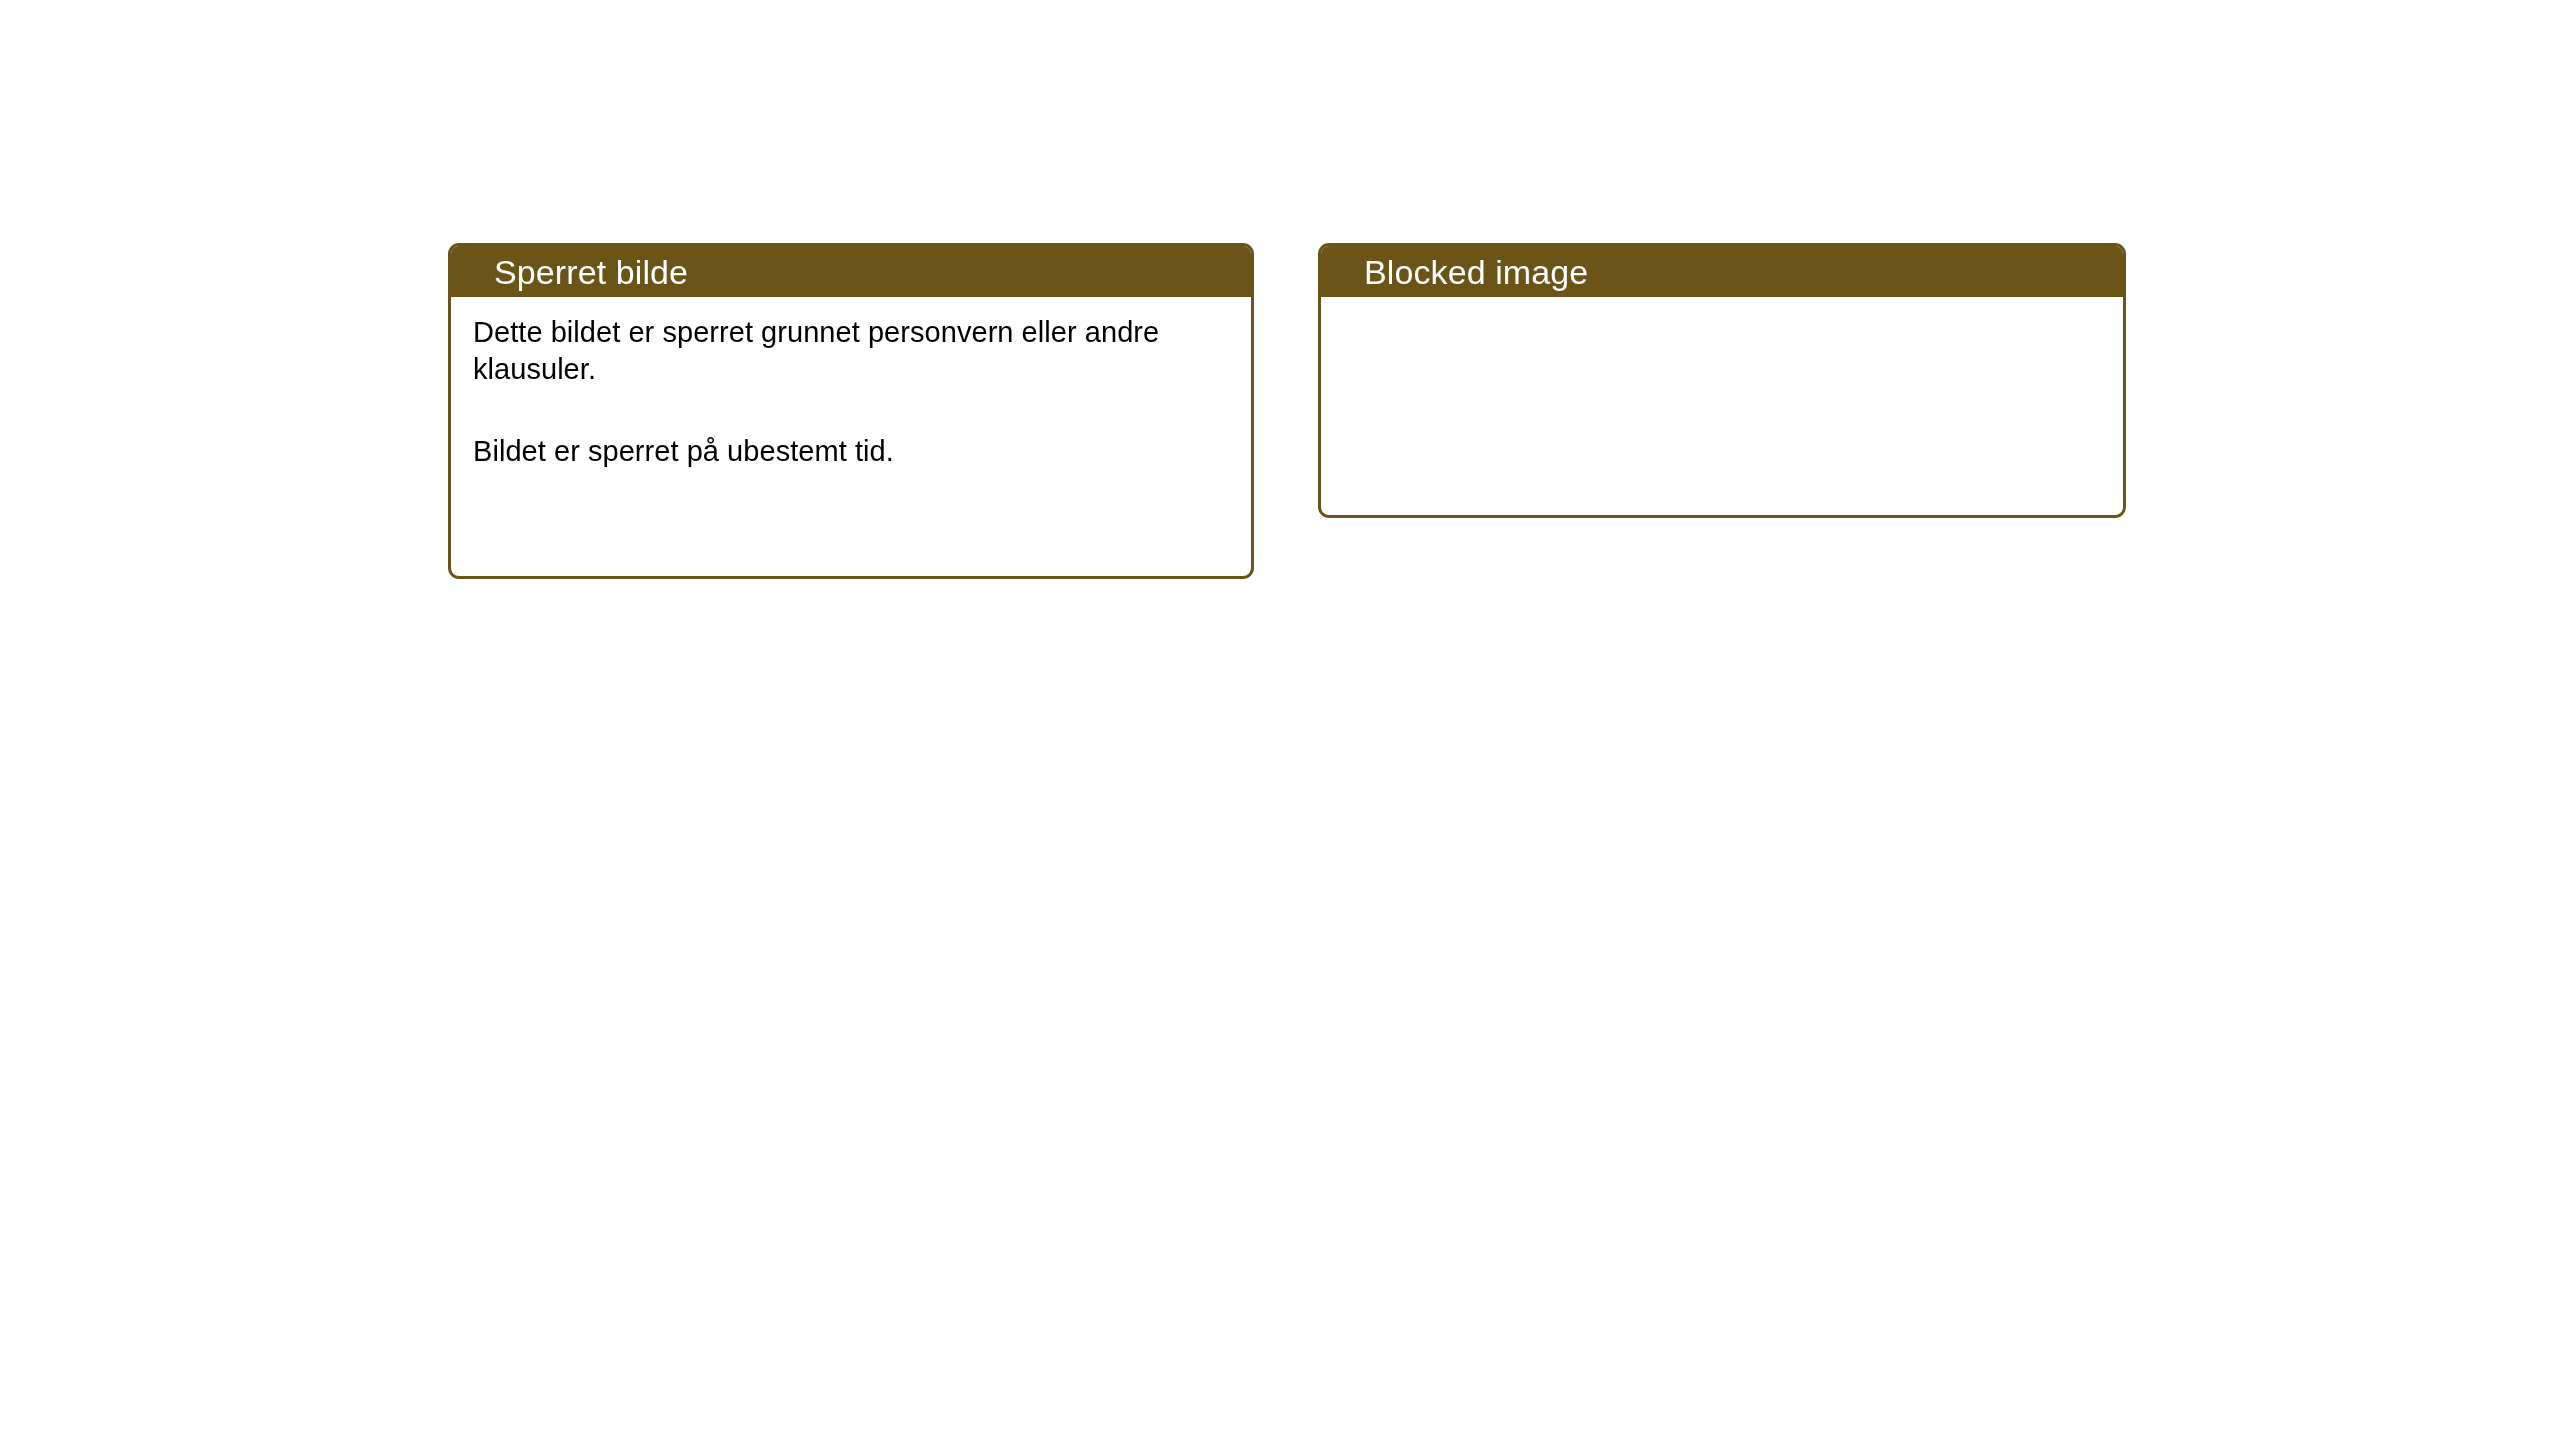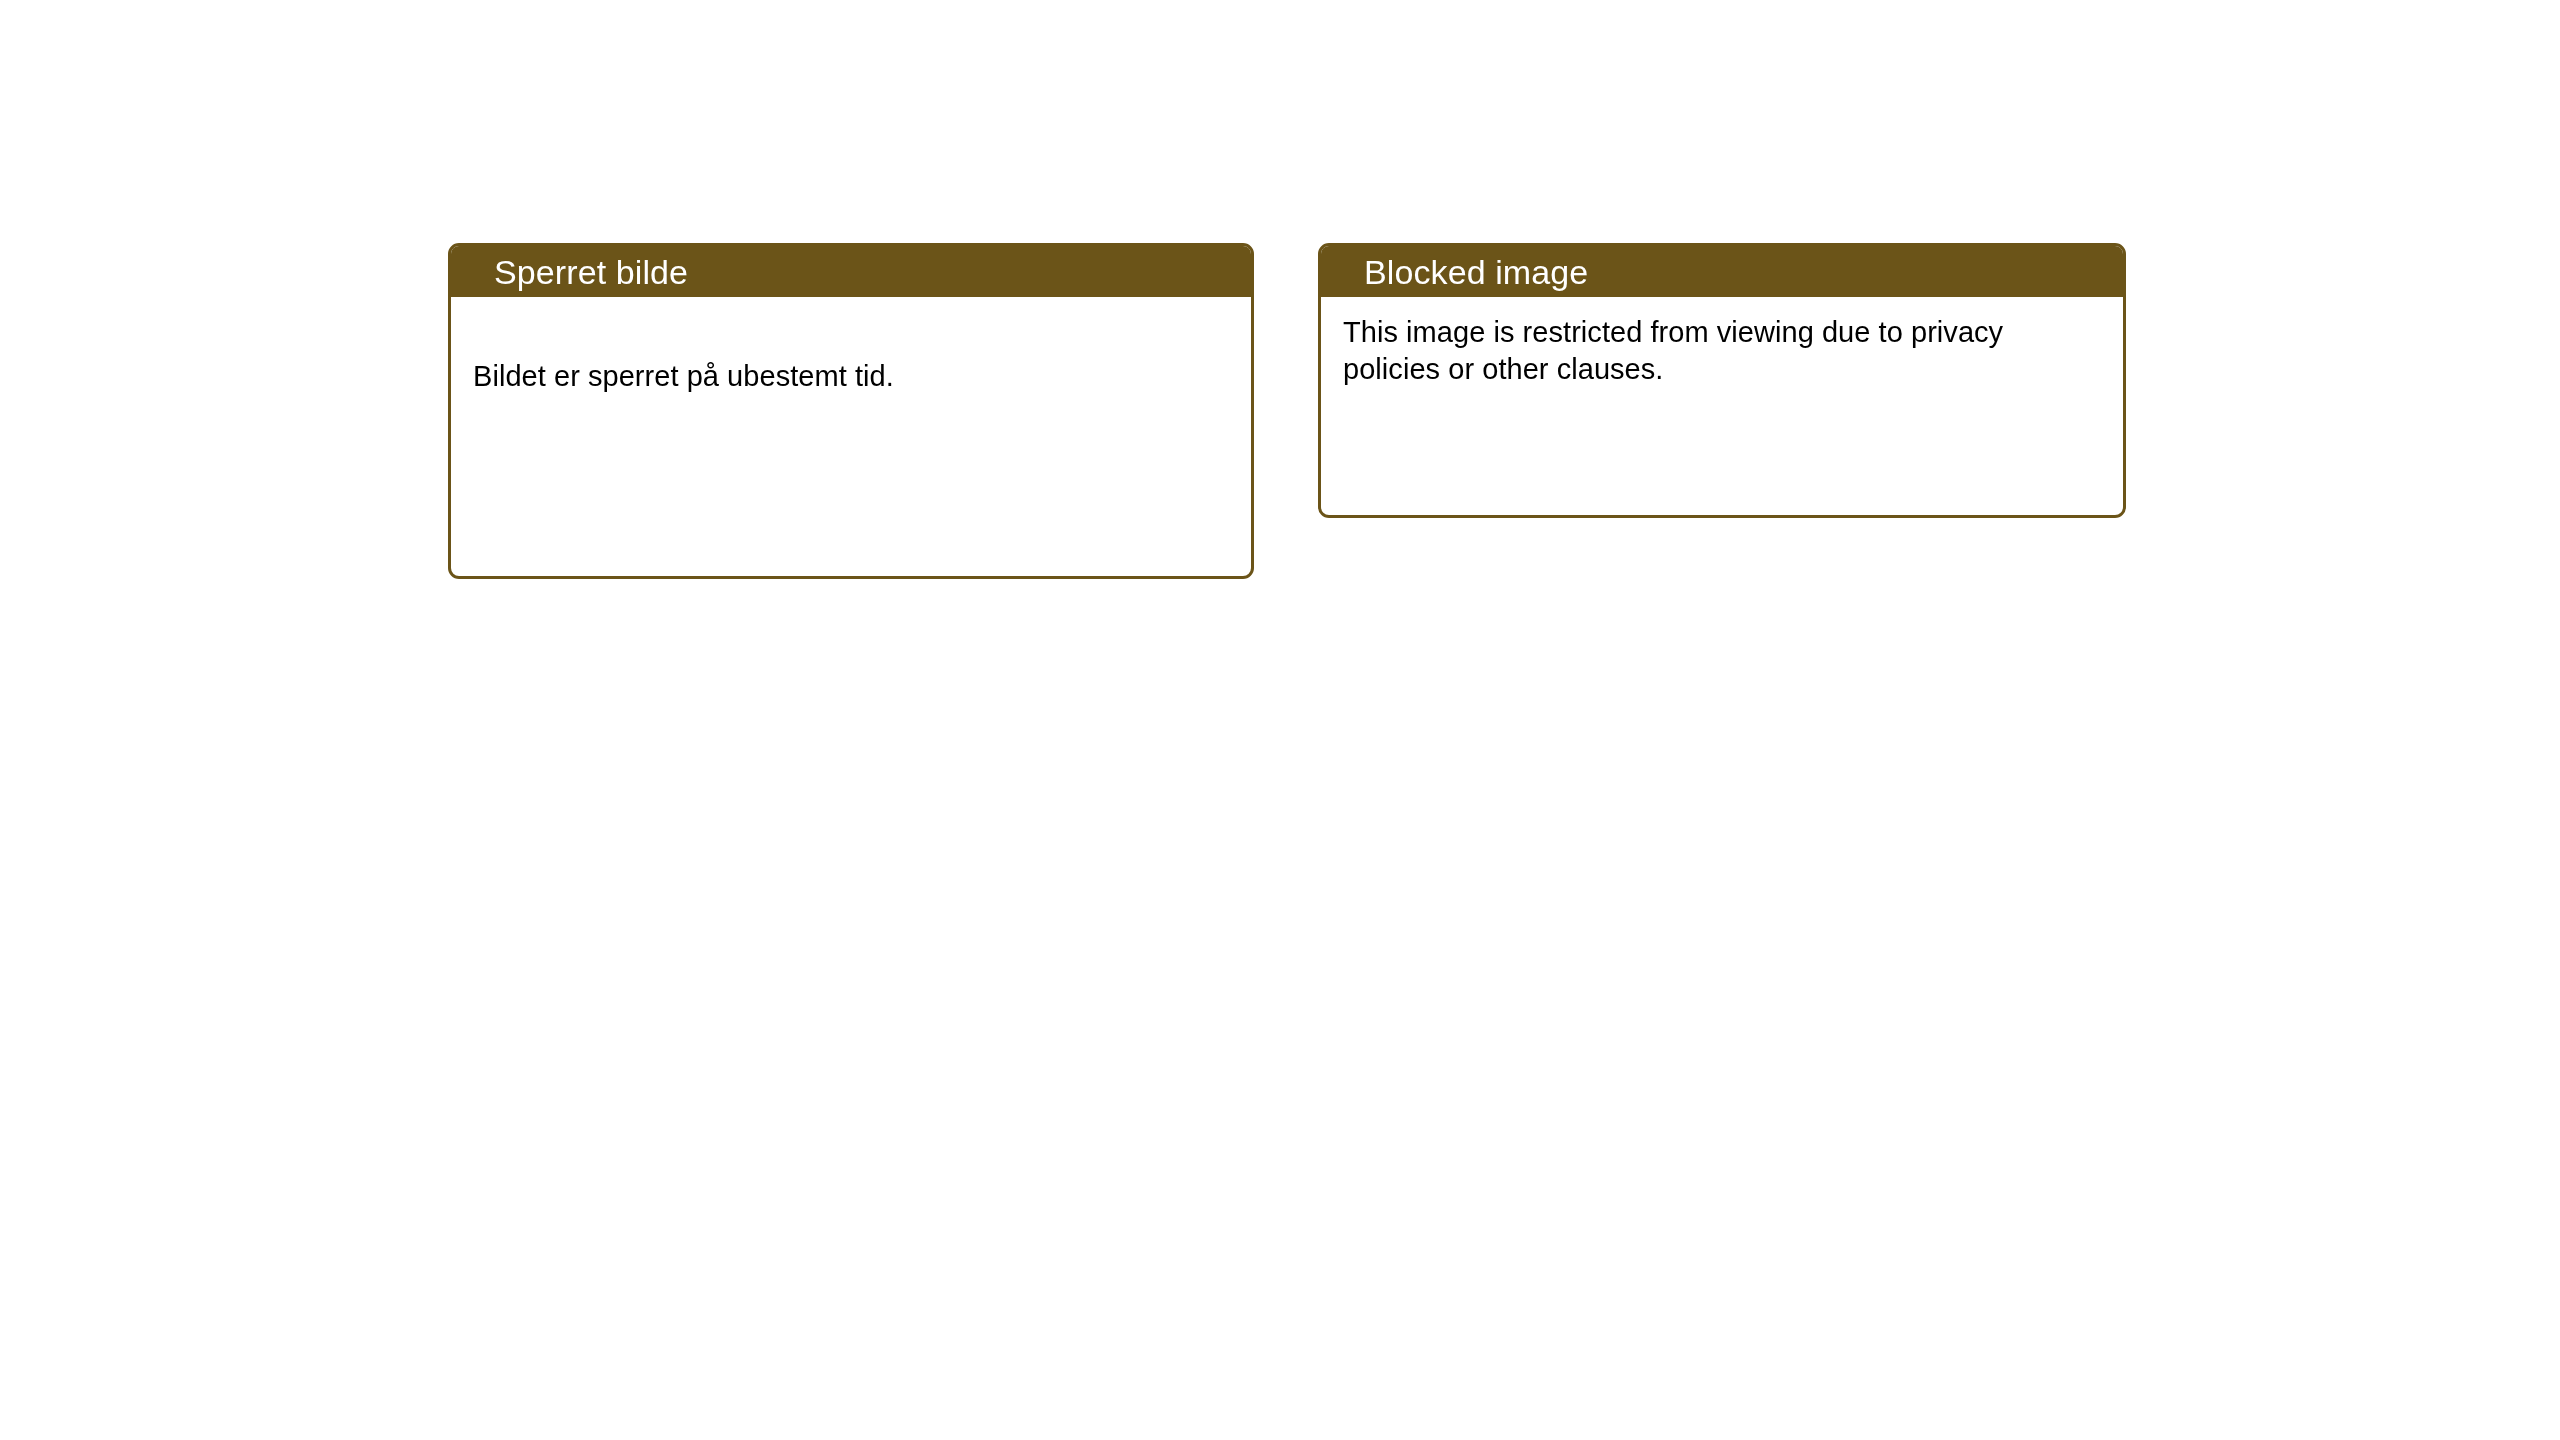--- a/index.html
+++ b/index.html
@@ -80,24 +80,24 @@
   }
 </style>
 </head>
 <body>
 
 <section class="panel" id="panel-no">
   <div class="panel-header">
     <span class="panel-title">Sperret bilde</span>
   </div>
   <div class="panel-body">
+    <p>Dette bildet er sperret grunnet personvern eller andre klausuler.</p>
     <p class="spaced">Bildet er sperret på ubestemt tid.</p>
   </div>
 </section>
 
 <section class="panel" id="panel-en">
   <div class="panel-header">
     <span class="panel-title">Blocked image</span>
   </div>
   <div class="panel-body">
-    <p>This image is restricted from viewing due to privacy policies or other clauses.</p>
   </div>
 </section>
 
 </body></html>

